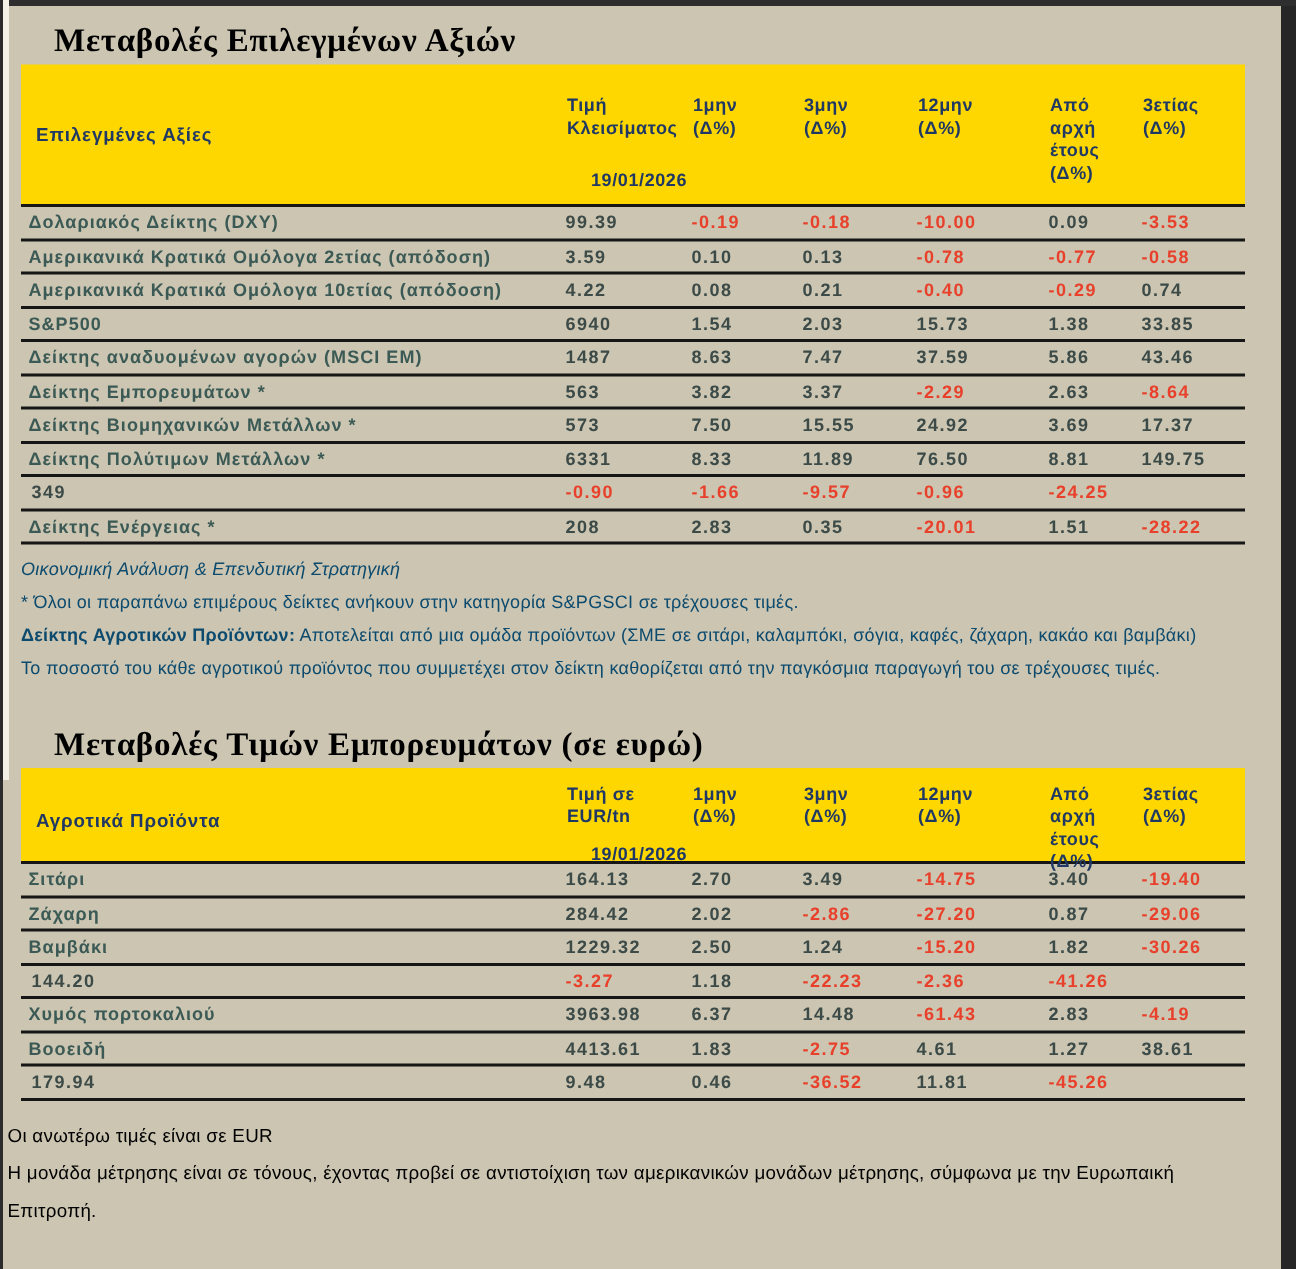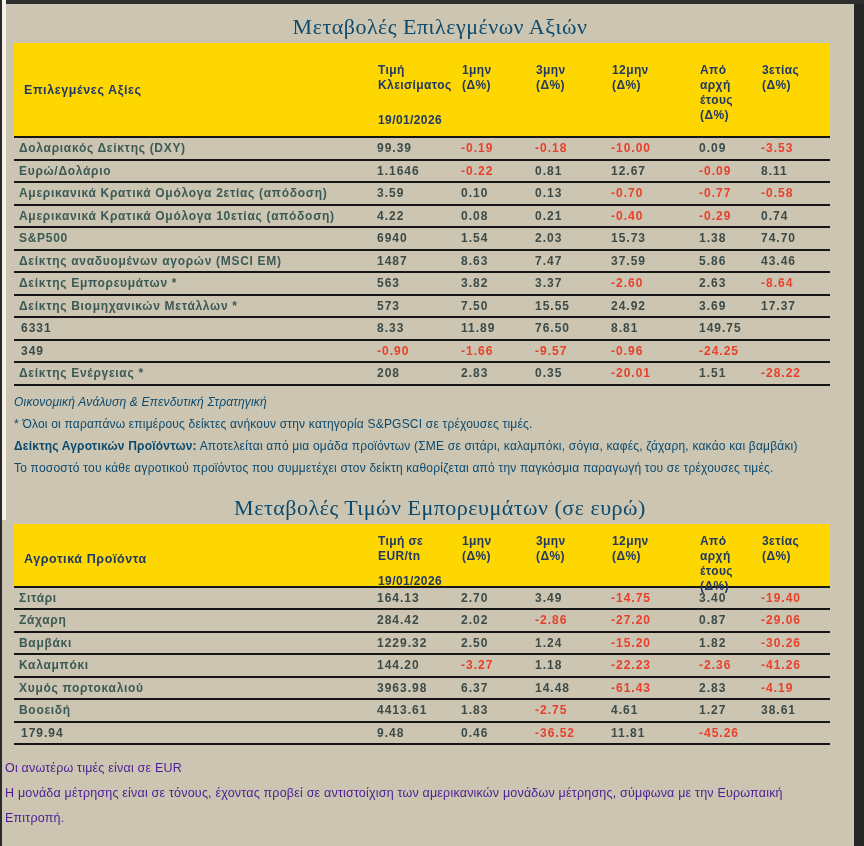--- a/index.html
+++ b/index.html
@@ -9,47 +9,46 @@
     font-family:"Liberation Sans",sans-serif;
   }
   .edge-top{position:absolute;top:0;left:0;width:864px;height:4px;background:#2e2e2e;z-index:5;}
   .edge-right{position:absolute;top:0;right:0;width:10px;height:846px;background:#262626;z-index:4;}
   .edge-left-dark{position:absolute;top:0;left:0;width:2px;height:846px;background:#2b2b2b;z-index:5;}
   .edge-left-white{position:absolute;top:0;left:2px;width:4px;height:520px;background:#f4f1e6;z-index:5;}
 
   .content{position:absolute;top:4px;left:0;width:844px;padding-left:14px;box-sizing:border-box;}
 
   .title{
-    font-family:"Liberation Serif",serif;font-weight:400;
-    font-size:22px;color:#0c4a6e;letter-spacing:.5px;
+    font-family:"Liberation Serif",serif;font-weight:700;
+    font-size:22px;color:#000000;letter-spacing:.5px;
     margin:10px 0 3px 22px;
-    text-align:center;
-  }
-  .sec-1 .title{margin-top:16px;}
+  }
+  .sec-1 .title{margin-top:27px;}
 
   .table{width:816px;}
   .thead{
     background:#ffd700;display:grid;position:relative;
     grid-template-columns:356px 84px 74px 76px 88px 62px 76px;
   }
   .sec-0 .thead{height:93px;}
   .sec-1 .thead{height:62px;}
   .corner{
     display:flex;align-items:center;padding-left:10px;
     font-size:12.5px;font-weight:bold;color:#1f3864;letter-spacing:.6px;
   }
   .hcol{position:relative;padding:0 2px 0 8px;box-sizing:border-box;}
   .hlbl{
     white-space:pre-line;font-size:12px;font-weight:bold;color:#1f3864;
     letter-spacing:.4px;line-height:15px;
   }
   .sec-0 .hlbl{padding-top:20px;}
   .sec-1 .hlbl{padding-top:10px;}
   .hdate{
-    position:absolute;left:8px;font-size:12px;font-weight:bold;color:#1f3864;letter-spacing:.4px;
+    position:absolute;left:24px;font-size:12px;font-weight:bold;color:#1f3864;letter-spacing:.4px;
   }
   .sec-0 .hdate{bottom:9px;}
   .sec-1 .hdate{bottom:6px;}
 
   .tbody{border-top:2px solid #161616;}
   .trow{
     display:grid;grid-template-columns:356px 84px 74px 76px 88px 62px 76px;
     align-items:center;height:20.5px;border-bottom:2px solid #161616;font-weight:bold;
   }
   .tlabel{
@@ -60,21 +59,21 @@
     font-size:12px;color:#3c4a48;letter-spacing:1px;padding-left:7px;
   }
   .tval.neg{color:#e8402b;}
 
   .notes{margin:5px 0 0 0;}
   .note{font-size:12px;color:#0c4a6e;line-height:22px;letter-spacing:.2px;}
   .note.italic{font-style:italic;}
   .note .bold{font-weight:bold;}
 
   .bottom-notes{margin:11px 0 0 -9px;}
-  .bottom-note{font-size:12.5px;color:#4c1d95;line-height:25px;letter-spacing:.2px;}
+  .bottom-note{font-size:12.5px;color:#000000;line-height:25px;letter-spacing:.2px;}
 </style>
 </head>
 <body>
 
 <div class="edge-top"></div>
 <div class="edge-right"></div>
 <div class="edge-left-dark"></div>
 <div class="edge-left-white"></div>
 
 <div class="content">
@@ -115,83 +114,75 @@
           <div class="trow">
             <div class="tlabel">Δολαριακός Δείκτης (DXY)</div>
             <div class="tval">99.39</div>
             <div class="tval neg">-0.19</div>
             <div class="tval neg">-0.18</div>
             <div class="tval neg">-10.00</div>
             <div class="tval">0.09</div>
             <div class="tval neg">-3.53</div>
           </div>
           <div class="trow">
-            <div class="tlabel">Ευρώ/Δολάριο</div>
-            <div class="tval">1.1646</div>
-            <div class="tval neg">-0.22</div>
-            <div class="tval">0.81</div>
-            <div class="tval">12.67</div>
-            <div class="tval neg">-0.09</div>
-            <div class="tval">8.11</div>
-          </div>
-          <div class="trow">
             <div class="tlabel">Αμερικανικά Κρατικά Ομόλογα 2ετίας (απόδοση)</div>
             <div class="tval">3.59</div>
             <div class="tval">0.10</div>
             <div class="tval">0.13</div>
-            <div class="tval neg">-0.70</div>
+            <div class="tval neg">-0.78</div>
             <div class="tval neg">-0.77</div>
             <div class="tval neg">-0.58</div>
           </div>
           <div class="trow">
             <div class="tlabel">Αμερικανικά Κρατικά Ομόλογα 10ετίας (απόδοση)</div>
             <div class="tval">4.22</div>
             <div class="tval">0.08</div>
             <div class="tval">0.21</div>
             <div class="tval neg">-0.40</div>
             <div class="tval neg">-0.29</div>
             <div class="tval">0.74</div>
           </div>
           <div class="trow">
             <div class="tlabel">S&amp;P500</div>
             <div class="tval">6940</div>
             <div class="tval">1.54</div>
             <div class="tval">2.03</div>
             <div class="tval">15.73</div>
             <div class="tval">1.38</div>
-            <div class="tval">74.70</div>
+            <div class="tval">33.85</div>
           </div>
           <div class="trow">
             <div class="tlabel">Δείκτης αναδυομένων αγορών (MSCI EM)</div>
             <div class="tval">1487</div>
             <div class="tval">8.63</div>
             <div class="tval">7.47</div>
             <div class="tval">37.59</div>
             <div class="tval">5.86</div>
             <div class="tval">43.46</div>
           </div>
           <div class="trow">
             <div class="tlabel">Δείκτης Εμπορευμάτων *</div>
             <div class="tval">563</div>
             <div class="tval">3.82</div>
             <div class="tval">3.37</div>
-            <div class="tval neg">-2.60</div>
+            <div class="tval neg">-2.29</div>
             <div class="tval">2.63</div>
             <div class="tval neg">-8.64</div>
           </div>
           <div class="trow">
             <div class="tlabel">Δείκτης Βιομηχανικών Μετάλλων *</div>
             <div class="tval">573</div>
             <div class="tval">7.50</div>
             <div class="tval">15.55</div>
             <div class="tval">24.92</div>
             <div class="tval">3.69</div>
             <div class="tval">17.37</div>
           </div>
           <div class="trow">
+            <div class="tlabel">Δείκτης Πολύτιμων Μετάλλων *</div>
             <div class="tval">6331</div>
             <div class="tval">8.33</div>
             <div class="tval">11.89</div>
             <div class="tval">76.50</div>
             <div class="tval">8.81</div>
             <div class="tval">149.75</div>
           </div>
           <div class="trow">
             <div class="tval">349</div>
             <div class="tval neg">-0.90</div>
@@ -272,21 +263,20 @@
           <div class="trow">
             <div class="tlabel">Βαμβάκι</div>
             <div class="tval">1229.32</div>
             <div class="tval">2.50</div>
             <div class="tval">1.24</div>
             <div class="tval neg">-15.20</div>
             <div class="tval">1.82</div>
             <div class="tval neg">-30.26</div>
           </div>
           <div class="trow">
-            <div class="tlabel">Καλαμπόκι</div>
             <div class="tval">144.20</div>
             <div class="tval neg">-3.27</div>
             <div class="tval">1.18</div>
             <div class="tval neg">-22.23</div>
             <div class="tval neg">-2.36</div>
             <div class="tval neg">-41.26</div>
           </div>
           <div class="trow">
             <div class="tlabel">Χυμός πορτοκαλιού</div>
             <div class="tval">3963.98</div>

